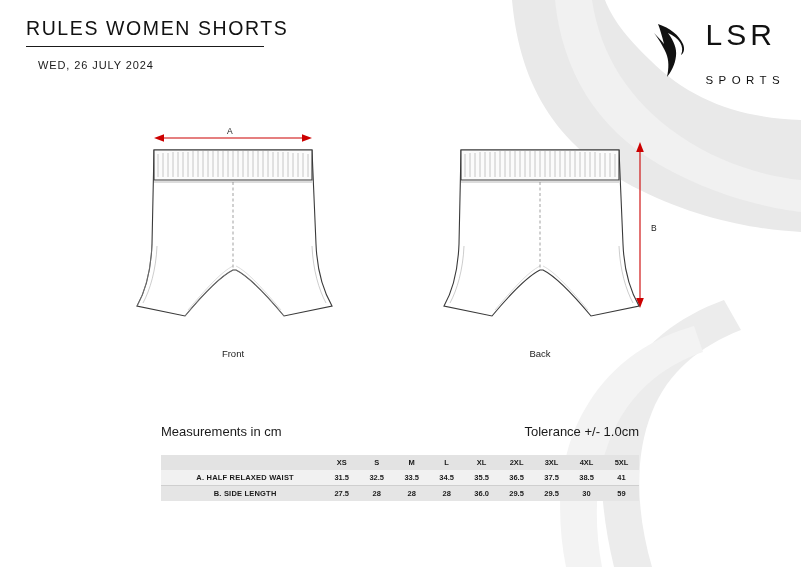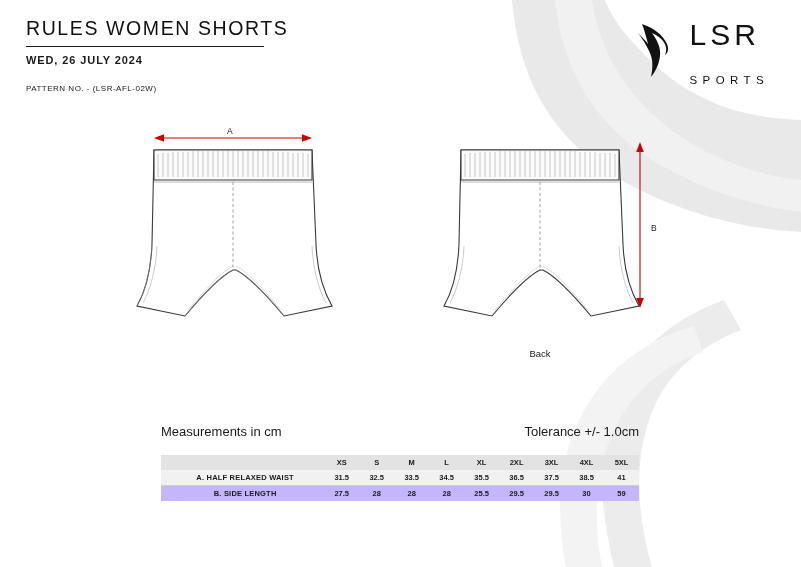--- a/index.html
+++ b/index.html
@@ -43,36 +43,36 @@
     line-height: 1.1;
   }
   .title-rule {
     width: 238px;
     height: 1px;
     background: #1a1a1a;
     margin: 7px 0 7px 0;
   }
   .date {
     font-size: 11px;
-    font-weight: bold;
+    font-weight: normal;
     letter-spacing: 0.9px;
     color: #1a1a1a;
-    margin: 0;
+    margin: 12px;
   }
   .pattern-no {
     font-size: 8px;
     letter-spacing: 0.5px;
     color: #1a1a1a;
     margin-top: 18px;
   }
   
   .logo {
     position: absolute;
     top: 20px;
-    right: 32px;
+    right: 16px;
     display: flex;
     align-items: flex-start;
   }
   .logo-mark {
     margin-right: 10px;
     margin-top: 2px;
   }
   .logo-text {
     display: flex;
     flex-direction: column;
@@ -136,21 +136,21 @@
     text-align: center;
     vertical-align: middle;
   }
   table.sizes thead tr {
     background: #e3e3e3;
   }
   table.sizes thead th.rowlabel {
     background: #e3e3e3;
   }
   table.sizes tbody tr.row-a { background: #f1f1f1; }
-  table.sizes tbody tr.row-b { background: #c4b5fd; }
+  table.sizes tbody tr.row-b { background: #e5e5e5; }
   table.sizes td.rowlabel,
   table.sizes th.rowlabel {
     text-align: center;
     padding-left: 5px;
     width: 175px;
     letter-spacing: 0.2px;
   }
   table.sizes col.sizecol { width: 37.8px; }
   .tbl-border-top { border-top: 1px solid #cfcfcf; }
 </style>
@@ -163,21 +163,20 @@
     <path d="M512 0 C 520 90, 560 150, 640 190 C 700 220, 760 230, 801 232 L 801 120 C 740 118, 690 100, 650 60 C 625 36, 612 18, 605 0 Z" fill="#e9e9e9"></path>
     <path d="M555 0 C 562 70, 596 128, 660 165 C 714 196, 768 208, 801 212 L 801 180 C 762 176, 718 162, 680 136 C 630 102, 600 55, 592 0 Z" fill="#f1f1f1"></path>
     <path d="M614 567 C 598 500, 596 440, 618 392 C 640 344, 680 316, 724 300 L 741 330 C 700 346, 668 372, 652 412 C 634 456, 636 512, 652 567 Z" fill="#ececec"></path>
     <path d="M566 567 C 554 506, 560 448, 588 404 C 614 362, 652 338, 694 326 L 703 352 C 668 364, 638 386, 618 422 C 596 462, 592 514, 602 567 Z" fill="#f3f3f3"></path>
   </svg>
 
   <div class="header">
     <h1 class="title">RULES WOMEN SHORTS</h1>
     <div class="title-rule"></div>
     <p class="date">WED, 26 JULY 2024</p>
-    <div class="pattern-no">PATTERN NO. - (LSR-AFL-02W)</div>
   </div>
 
   <div class="logo">
     <span class="logo-mark">
       <svg width="44" height="56" viewBox="0 0 44 56" xmlns="http://www.w3.org/2000/svg">
         <path d="M6 2 C 18 6, 27 13, 31 22 C 33 27, 32 31, 29 33 C 33 24, 27 16, 16 11 C 22 19, 25 27, 24 34 C 23 43, 19 50, 15 55 C 17 46, 17 38, 14 31 C 11 24, 6 16, 2 11 C 5 14, 9 18, 12 22 C 10 14, 8 7, 6 2 Z" fill="#111111"></path>
       </svg>
     </span>
     <span class="logo-text">
       <span class="logo-lsr">LSR</span>
@@ -235,20 +234,21 @@
       <line x1="145" y1="62" x2="145" y2="150" stroke="#7a7a7a" stroke-width="0.7" stroke-dasharray="3,2.5"></line>
 
       <path d="M49 186 C 57 172, 63 150, 64 124" fill="none" stroke="#8a8a8a" stroke-width="0.6" stroke-dasharray="0"></path>
       <path d="M55 183 C 62 170, 68 150, 69 126" fill="none" stroke="#9a9a9a" stroke-width="0.5"></path>
       <path d="M238 183 C 231 170, 225 150, 224 126" fill="none" stroke="#9a9a9a" stroke-width="0.5"></path>
       <path d="M196 196 C 176 172, 160 156, 148 150" fill="none" stroke="#9a9a9a" stroke-width="0.5"></path>
       <path d="M97 196 C 117 172, 133 156, 145 150" fill="none" stroke="#9a9a9a" stroke-width="0.5"></path>
       <path d="M193 190 C 175 169, 160 152, 148 146" fill="none" stroke="#b0b0b0" stroke-width="0.45"></path>
       <path d="M100 190 C 118 169, 133 152, 145 146" fill="none" stroke="#b0b0b0" stroke-width="0.45"></path>
     </svg>
+    <div class="fig-caption">Front</div>
     <div class="dim-label" style="left:139px; top:6px;">A</div>
   </div>
 
   <div class="figure fig-back">
     <svg width="290" height="220" viewBox="0 0 290 220" xmlns="http://www.w3.org/2000/svg">
 
       <g stroke="#cc0000" fill="#cc0000">
         <line x1="245" y1="28" x2="245" y2="182" stroke-width="1.1"></line>
         <polygon points="245,22 241.2,32 248.8,32" stroke="none"></polygon>
         <polygon points="245,188 241.2,178 248.8,178" stroke="none"></polygon>
@@ -347,21 +347,21 @@
           <td>37.5</td>
           <td>38.5</td>
           <td>41</td>
         </tr>
         <tr class="row-b tbl-border-top">
           <td class="rowlabel">B. SIDE LENGTH</td>
           <td>27.5</td>
           <td>28</td>
           <td>28</td>
           <td>28</td>
-          <td>25.5</td>
+          <td>36.0</td>
           <td>29.5</td>
           <td>29.5</td>
           <td>30</td>
           <td>59</td>
         </tr>
       </tbody>
     </table>
   </div>
 
 </div>

